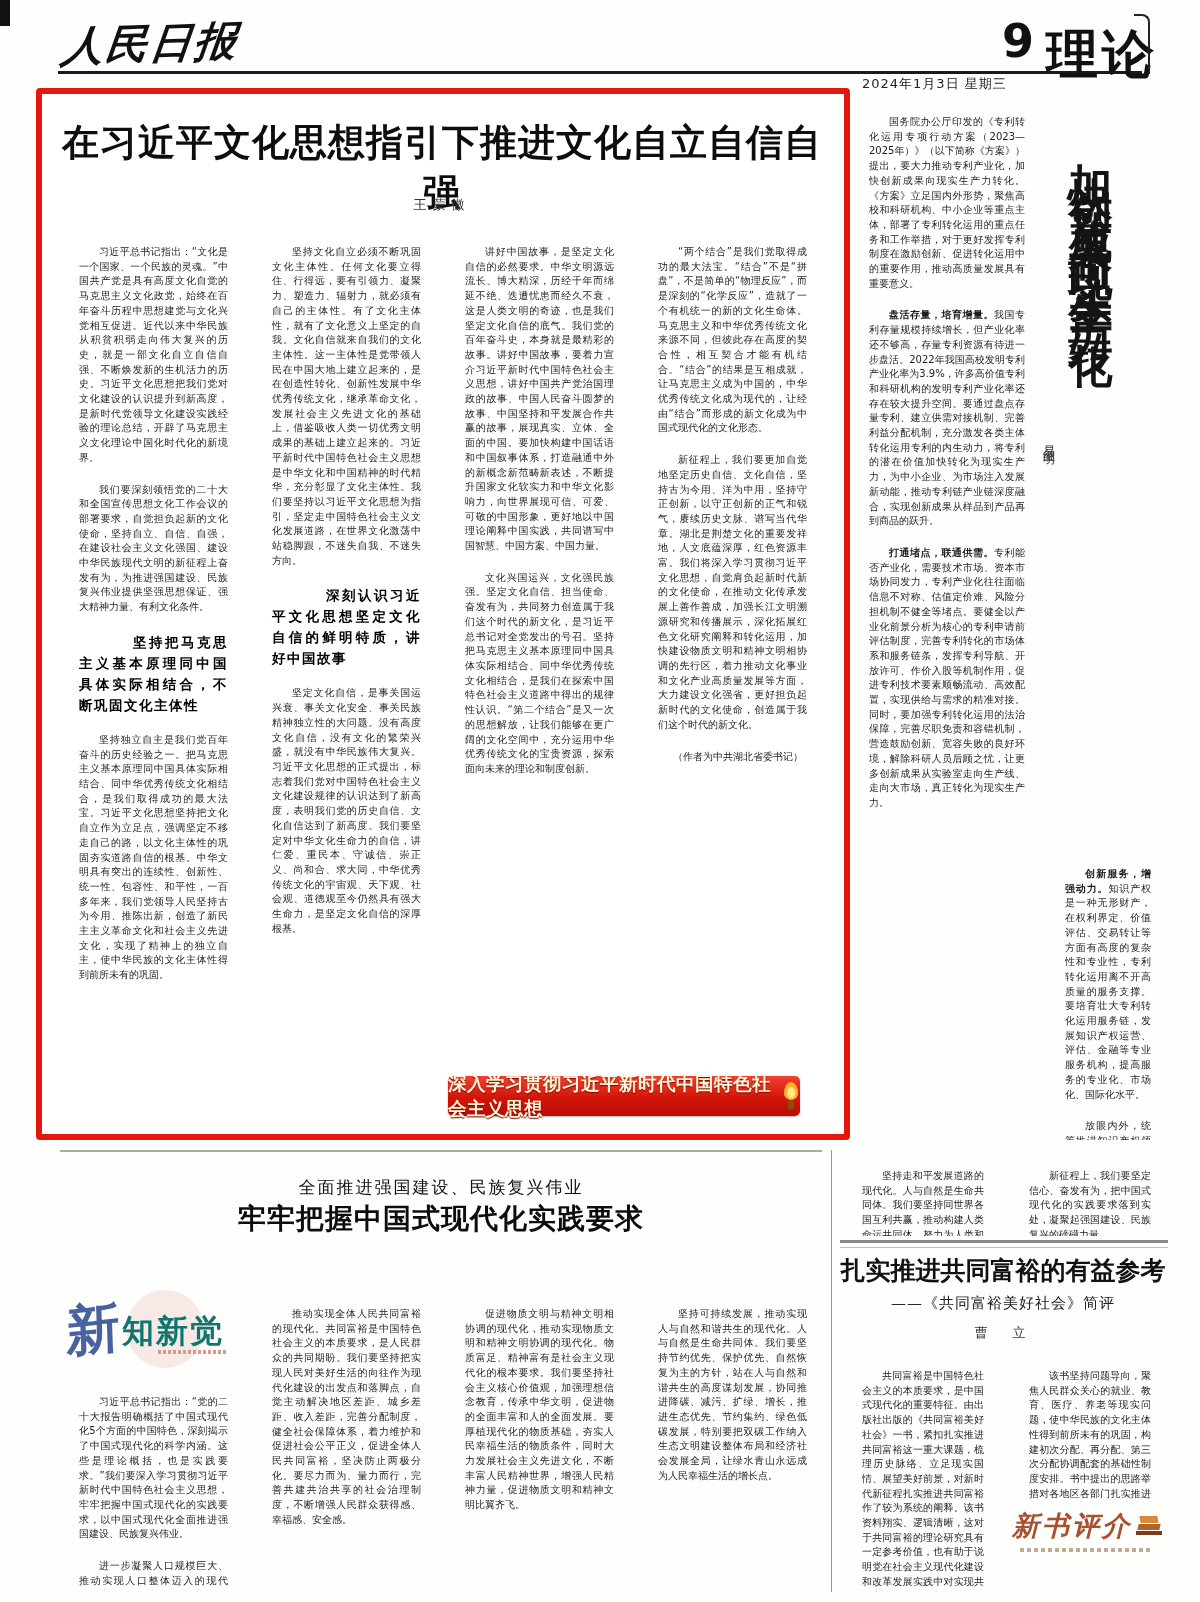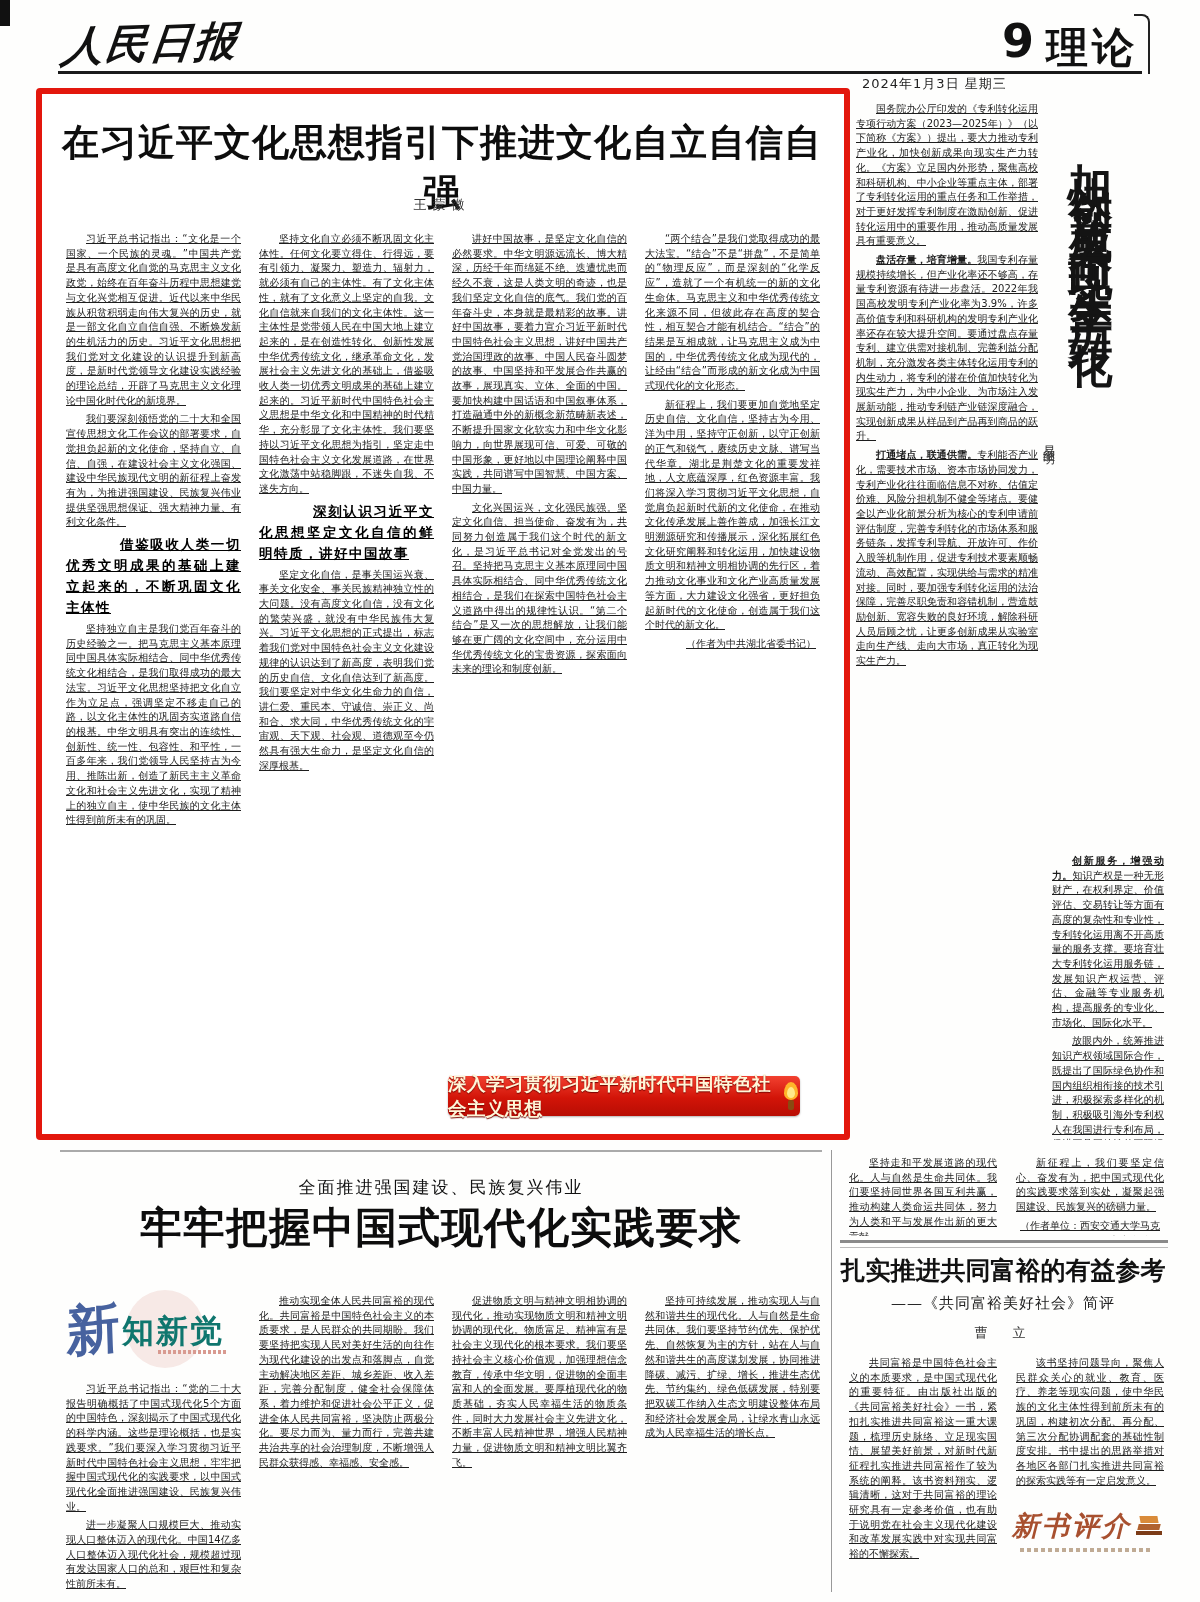--- a/index.html
+++ b/index.html
@@ -4,50 +4,50 @@
 <style>
   html,body{margin:0;padding:0;background:#e9e9e7;}
   .page{position:relative;width:1200px;height:1602px;background:#fefefd;overflow:hidden;
         font-family:"DejaVu Sans","Liberation Sans",sans-serif;color:#1c1c1c;}
   
   .masthead-logo{position:absolute;left:62px;top:16px;font-family:"DejaVu Serif","Liberation Serif",serif;
         font-size:42px;font-weight:900;font-style:italic;transform:skewX(-8deg) rotate(-2deg);color:#111;letter-spacing:2px;}
   .masthead-rule{position:absolute;left:58px;top:71px;width:1084px;height:3px;background:#1a1a1a;}
   .masthead-date{position:absolute;left:862px;top:47px;font-size:13px;color:#222;letter-spacing:1px;margin-top:28px;}
   .page-number{position:absolute;left:1002px;top:14px;font-size:46px;font-weight:900;color:#111;}
-  .section-name{position:absolute;left:1046px;top:20px;font-size:42px;font-weight:900;color:#111;letter-spacing:4px;}
+  .section-name{position:absolute;left:1046px;top:20px;font-size:52px;font-weight:900;color:#111;letter-spacing:4px;}
   .corner-bracket{position:absolute;left:1134px;top:14px;width:14px;height:58px;
         border-top:2px solid #222;border-right:2px solid #222;border-radius:0 8px 0 0;}
   .page-edge-mark{position:absolute;left:0;top:0;width:10px;height:26px;background:#111;}
   
   .red-box{position:absolute;left:36px;top:88px;width:802px;height:1040px;border:6px solid #e3170d;border-radius:4px;background:#fff;}
   .main-headline{position:absolute;left:62px;top:118px;width:760px;text-align:center;font-size:37px;font-weight:900;
         color:#0d0d0d;letter-spacing:1px;font-family:"Liberation Sans",sans-serif;}
   .main-author{position:absolute;left:62px;top:196px;width:760px;text-align:center;font-size:13px;color:#333;letter-spacing:6px;}
   .col{position:absolute;text-align:justify;font-size:10px;line-height:14.7px;color:#1d1d1d;overflow:hidden;}
-  .col p{margin:4px;text-indent:2em;text-decoration:underline;}
+  .col p{margin:17px;text-indent:2em;}
   .subhead{font-weight:bold;font-size:13.5px;line-height:21px;margin:12px 0;text-indent:4em !important;letter-spacing:1.5px;color:#000;}
   .art-footer{text-align:right;text-indent:0 !important;font-size:10px;padding-right:4px;margin-top:4px !important;}
   .banner{position:absolute;left:448px;top:1076px;width:352px;height:40px;border-radius:5px;
         background:linear-gradient(180deg,#f24130 0%,#d21408 55%,#b80d04 100%);
         display:flex;align-items:center;justify-content:center;gap:8px;box-shadow:0 1px 2px rgba(0,0,0,.3);}
   .banner-text{font-size:18.5px;font-weight:900;color:#fff6d8;text-shadow:0 1px 1px #7a0500;letter-spacing:.5px;}
   .flame{position:relative;width:18px;height:28px;flex:0 0 18px;}
   .flame .f1{position:absolute;left:2px;top:0;width:14px;height:18px;background:#ffb42a;border-radius:50% 50% 50% 50%/62% 62% 38% 38%;}
   .flame .f2{position:absolute;left:5px;top:5px;width:8px;height:11px;background:#ffe98a;border-radius:50% 50% 50% 50%/60% 60% 40% 40%;}
   .flame .f3{position:absolute;left:6px;top:18px;width:6px;height:10px;background:#8a4a12;border-radius:2px;}
   
   .vtitle{position:absolute;left:1062px;top:128px;height:716px;writing-mode:vertical-rl;
         font-family:"DejaVu Serif","Liberation Serif",serif;font-size:44px;font-weight:700;color:#141414;letter-spacing:14px;}
   .vauthor{position:absolute;left:1040px;top:436px;writing-mode:vertical-rl;font-size:12px;color:#333;letter-spacing:4px;}
   .lead{font-weight:bold;}
   
   .bl-rule{position:absolute;left:60px;top:1150px;width:762px;height:2px;background:#aaa;}
   .bl-kicker{position:absolute;left:60px;top:1176px;width:762px;text-align:center;font-size:17px;color:#111;letter-spacing:2px;}
-  .bl-headline{position:absolute;left:60px;top:1200px;width:762px;text-align:center;font-size:42px;font-weight:900;
+  .bl-headline{position:absolute;left:60px;top:1200px;width:762px;text-align:center;font-size:28px;font-weight:900;
         font-family:"DejaVu Serif","Liberation Serif",serif;color:#0d0d0d;letter-spacing:1px;}
   .bl-authors{position:absolute;left:60px;top:1260px;width:762px;text-align:center;font-size:13px;color:#333;letter-spacing:4px;}
   .vdivider{position:absolute;left:831px;top:1150px;width:1px;height:442px;background:#999;}
   
   .xzxj{position:absolute;left:66px;top:1288px;width:180px;height:82px;}
   .xzxj .seal{position:absolute;left:60px;top:2px;width:78px;height:78px;border-radius:50%;background:#f7e9e6;}
   .xzxj .c1{position:absolute;left:0;top:6px;font-family:"DejaVu Serif",serif;font-size:54px;font-weight:900;color:#47629f;
         transform:rotate(-6deg) skewX(-4deg);}
   .xzxj .c2{position:absolute;left:56px;top:22px;font-family:"DejaVu Serif",serif;font-size:32px;font-weight:900;color:#0f766e;letter-spacing:2px;}
   .xzxj .tagline{position:absolute;left:92px;top:62px;width:70px;height:4px;
@@ -82,21 +82,21 @@
   <div class="section-name">理论</div>
   <div class="corner-bracket"></div>
 
   <div class="red-box"></div>
   <div class="main-headline">在习近平文化思想指引下推进文化自立自信自强</div>
   <div class="main-author">王蒙徽</div>
 
   <div class="col" style="left:62px;top:228px;width:183px;height:838px;">
     <p>习近平总书记指出：“文化是一个国家、一个民族的灵魂。”中国共产党是具有高度文化自觉的马克思主义文化政党，始终在百年奋斗历程中思想建党与文化兴党相互促进。近代以来中华民族从积贫积弱走向伟大复兴的历史，就是一部文化自立自信自强、不断焕发新的生机活力的历史。习近平文化思想把我们党对文化建设的认识提升到新高度，是新时代党领导文化建设实践经验的理论总结，开辟了马克思主义文化理论中国化时代化的新境界。</p>
     <p>我们要深刻领悟党的二十大和全国宣传思想文化工作会议的部署要求，自觉担负起新的文化使命，坚持自立、自信、自强，在建设社会主义文化强国、建设中华民族现代文明的新征程上奋发有为，为推进强国建设、民族复兴伟业提供坚强思想保证、强大精神力量、有利文化条件。</p>
-    <p class="subhead">借鉴吸收人类一切优秀文明成果的基础上建立起来的，不断巩固文化主体性</p>
+    <p class="subhead">坚持把马克思主义基本原理同中国具体实际相结合，不断巩固文化主体性</p>
     <p>坚持独立自主是我们党百年奋斗的历史经验之一。把马克思主义基本原理同中国具体实际相结合、同中华优秀传统文化相结合，是我们取得成功的最大法宝。习近平文化思想坚持把文化自立作为立足点，强调坚定不移走自己的路，以文化主体性的巩固夯实道路自信的根基。中华文明具有突出的连续性、创新性、统一性、包容性、和平性，一百多年来，我们党领导人民坚持古为今用、推陈出新，创造了新民主主义革命文化和社会主义先进文化，实现了精神上的独立自主，使中华民族的文化主体性得到前所未有的巩固。</p>
   </div>
 
   <div class="col" style="left:255px;top:228px;width:183px;height:838px;">
     <p>坚持文化自立必须不断巩固文化主体性。任何文化要立得住、行得远，要有引领力、凝聚力、塑造力、辐射力，就必须有自己的主体性。有了文化主体性，就有了文化意义上坚定的自我。文化自信就来自我们的文化主体性。这一主体性是党带领人民在中国大地上建立起来的，是在创造性转化、创新性发展中华优秀传统文化，继承革命文化，发展社会主义先进文化的基础上，借鉴吸收人类一切优秀文明成果的基础上建立起来的。习近平新时代中国特色社会主义思想是中华文化和中国精神的时代精华，充分彰显了文化主体性。我们要坚持以习近平文化思想为指引，坚定走中国特色社会主义文化发展道路，在世界文化激荡中站稳脚跟，不迷失自我、不迷失方向。</p>
     <p class="subhead">深刻认识习近平文化思想坚定文化自信的鲜明特质，讲好中国故事</p>
     <p>坚定文化自信，是事关国运兴衰、事关文化安全、事关民族精神独立性的大问题。没有高度文化自信，没有文化的繁荣兴盛，就没有中华民族伟大复兴。习近平文化思想的正式提出，标志着我们党对中国特色社会主义文化建设规律的认识达到了新高度，表明我们党的历史自信、文化自信达到了新高度。我们要坚定对中华文化生命力的自信，讲仁爱、重民本、守诚信、崇正义、尚和合、求大同，中华优秀传统文化的宇宙观、天下观、社会观、道德观至今仍然具有强大生命力，是坚定文化自信的深厚根基。</p>
   </div>
 
   <div class="col" style="left:448px;top:228px;width:183px;height:840px;">

